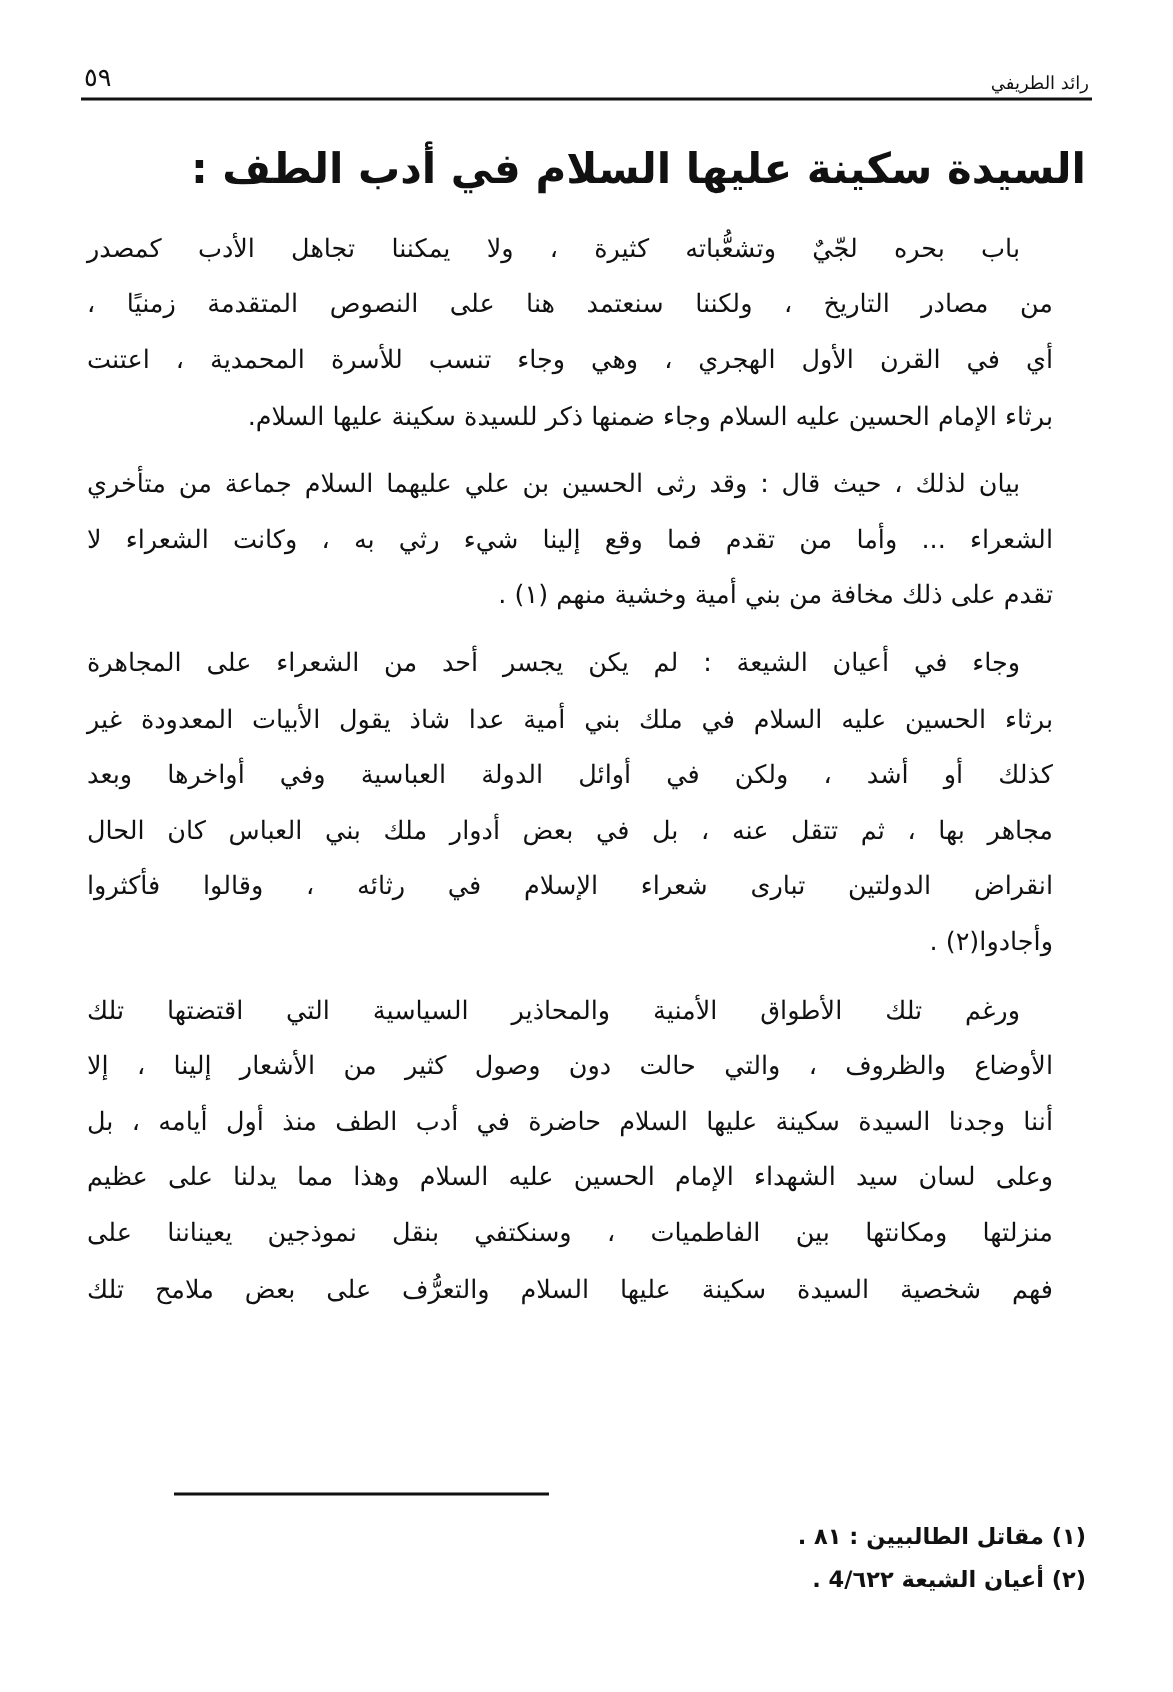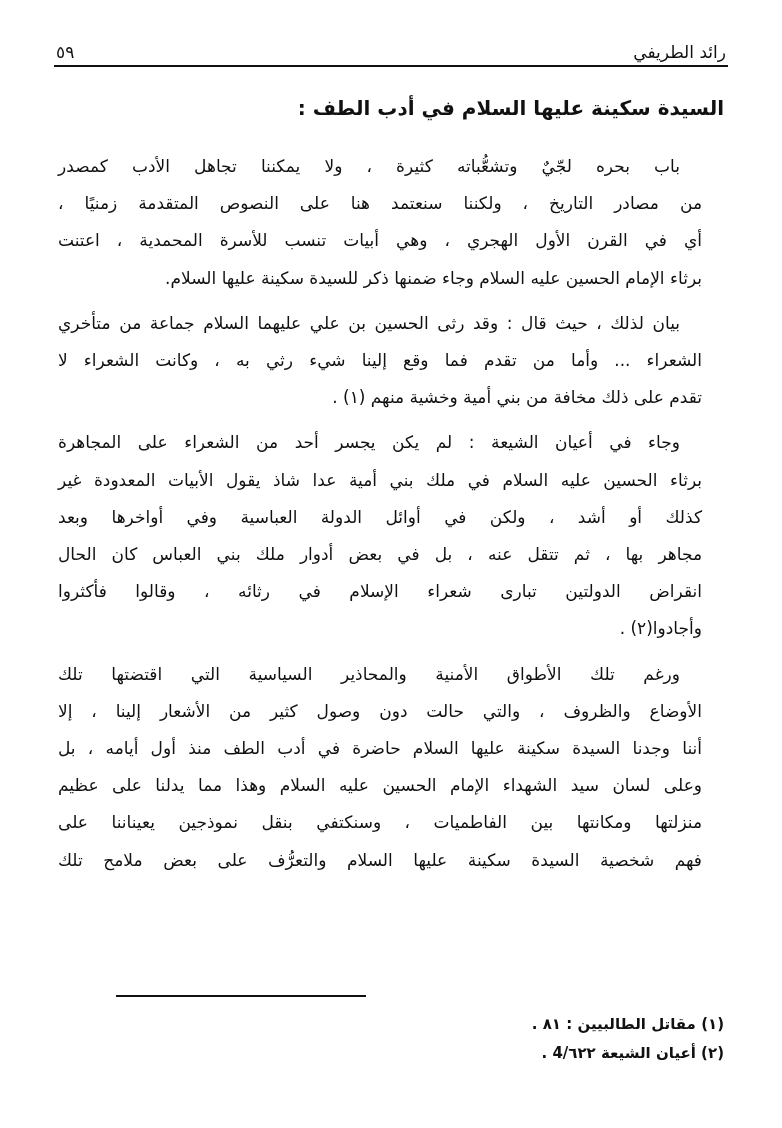--- a/index.html
+++ b/index.html
@@ -7,26 +7,26 @@
     width: 782px; height: 1128px; position: relative; overflow: hidden;
     font-family: "DejaVu Sans", sans-serif; color: #111111;
   }
   .page { position: absolute; left: 0; top: 0; width: 782px; height: 1128px; }
   .running-header {
     position: absolute; left: 56px; right: 56px; top: 34px; height: 28px;
     display: flex; justify-content: space-between; align-items: flex-end;
     direction: rtl;
   }
   .running-header .page-num { font-size: 17px; order: 2; direction: ltr; }
-  .running-header .author { font-size: 17px; order: 1; }
+  .running-header .author { font-size: 12px; order: 1; }
   .header-rule {
     position: absolute; left: 54px; right: 54px; top: 65px; height: 2px; background: #111111;
   }
   .section-title {
-    position: absolute; right: 58px; top: 96px; font-size: 20px; font-weight: bold;
+    position: absolute; right: 58px; top: 96px; font-size: 28px; font-weight: bold;
     white-space: nowrap;
   }
   .body-text {
     position: absolute; right: 58px; left: 58px; top: 148px;
     font-size: 17px; line-height: 37.2px; text-align: justify; text-align-last: right;
   }
   .para { margin: 0; text-indent: 22px; }
   .para + .para { margin-top: 8px; }
   .line { display: block; text-align: justify; text-align-last: justify; white-space: nowrap; }
   .line.last { text-align-last: right; }
@@ -49,21 +49,21 @@
     <span class="page-num">٥٩</span>
   </div>
   <div class="header-rule"></div>
 
   <div class="section-title">السيدة سكينة عليها السلام في أدب الطف :</div>
 
   <div class="body-text">
     <div class="para">
       <span class="line">باب بحره لجّيٌ وتشعُّباته كثيرة ، ولا يمكننا تجاهل الأدب كمصدر</span>
       <span class="line">من مصادر التاريخ ، ولكننا سنعتمد هنا على النصوص المتقدمة زمنيًا ،</span>
-      <span class="line">أي في القرن الأول الهجري ، وهي أبيات تنسب للأسرة المحمدية ، اعتنت</span>
+      <span class="line">أي في القرن الأول الهجري ، وهي وجاء تنسب للأسرة المحمدية ، اعتنت</span>
       <span class="line last">برثاء الإمام الحسين عليه السلام وجاء ضمنها ذكر للسيدة سكينة عليها السلام.</span>
     </div>
     <div class="para">
       <span class="line">بيان لذلك ، حيث قال : وقد رثى الحسين بن علي عليهما السلام جماعة من متأخري</span>
       <span class="line">الشعراء ... وأما من تقدم فما وقع إلينا شيء رثي به ، وكانت الشعراء لا</span>
       <span class="line last">تقدم على ذلك مخافة من بني أمية وخشية منهم (١) .</span>
     </div>
     <div class="para">
       <span class="line">وجاء في أعيان الشيعة : لم يكن يجسر أحد من الشعراء على المجاهرة</span>
       <span class="line">برثاء الحسين عليه السلام في ملك بني أمية عدا شاذ يقول الأبيات المعدودة غير</span>

